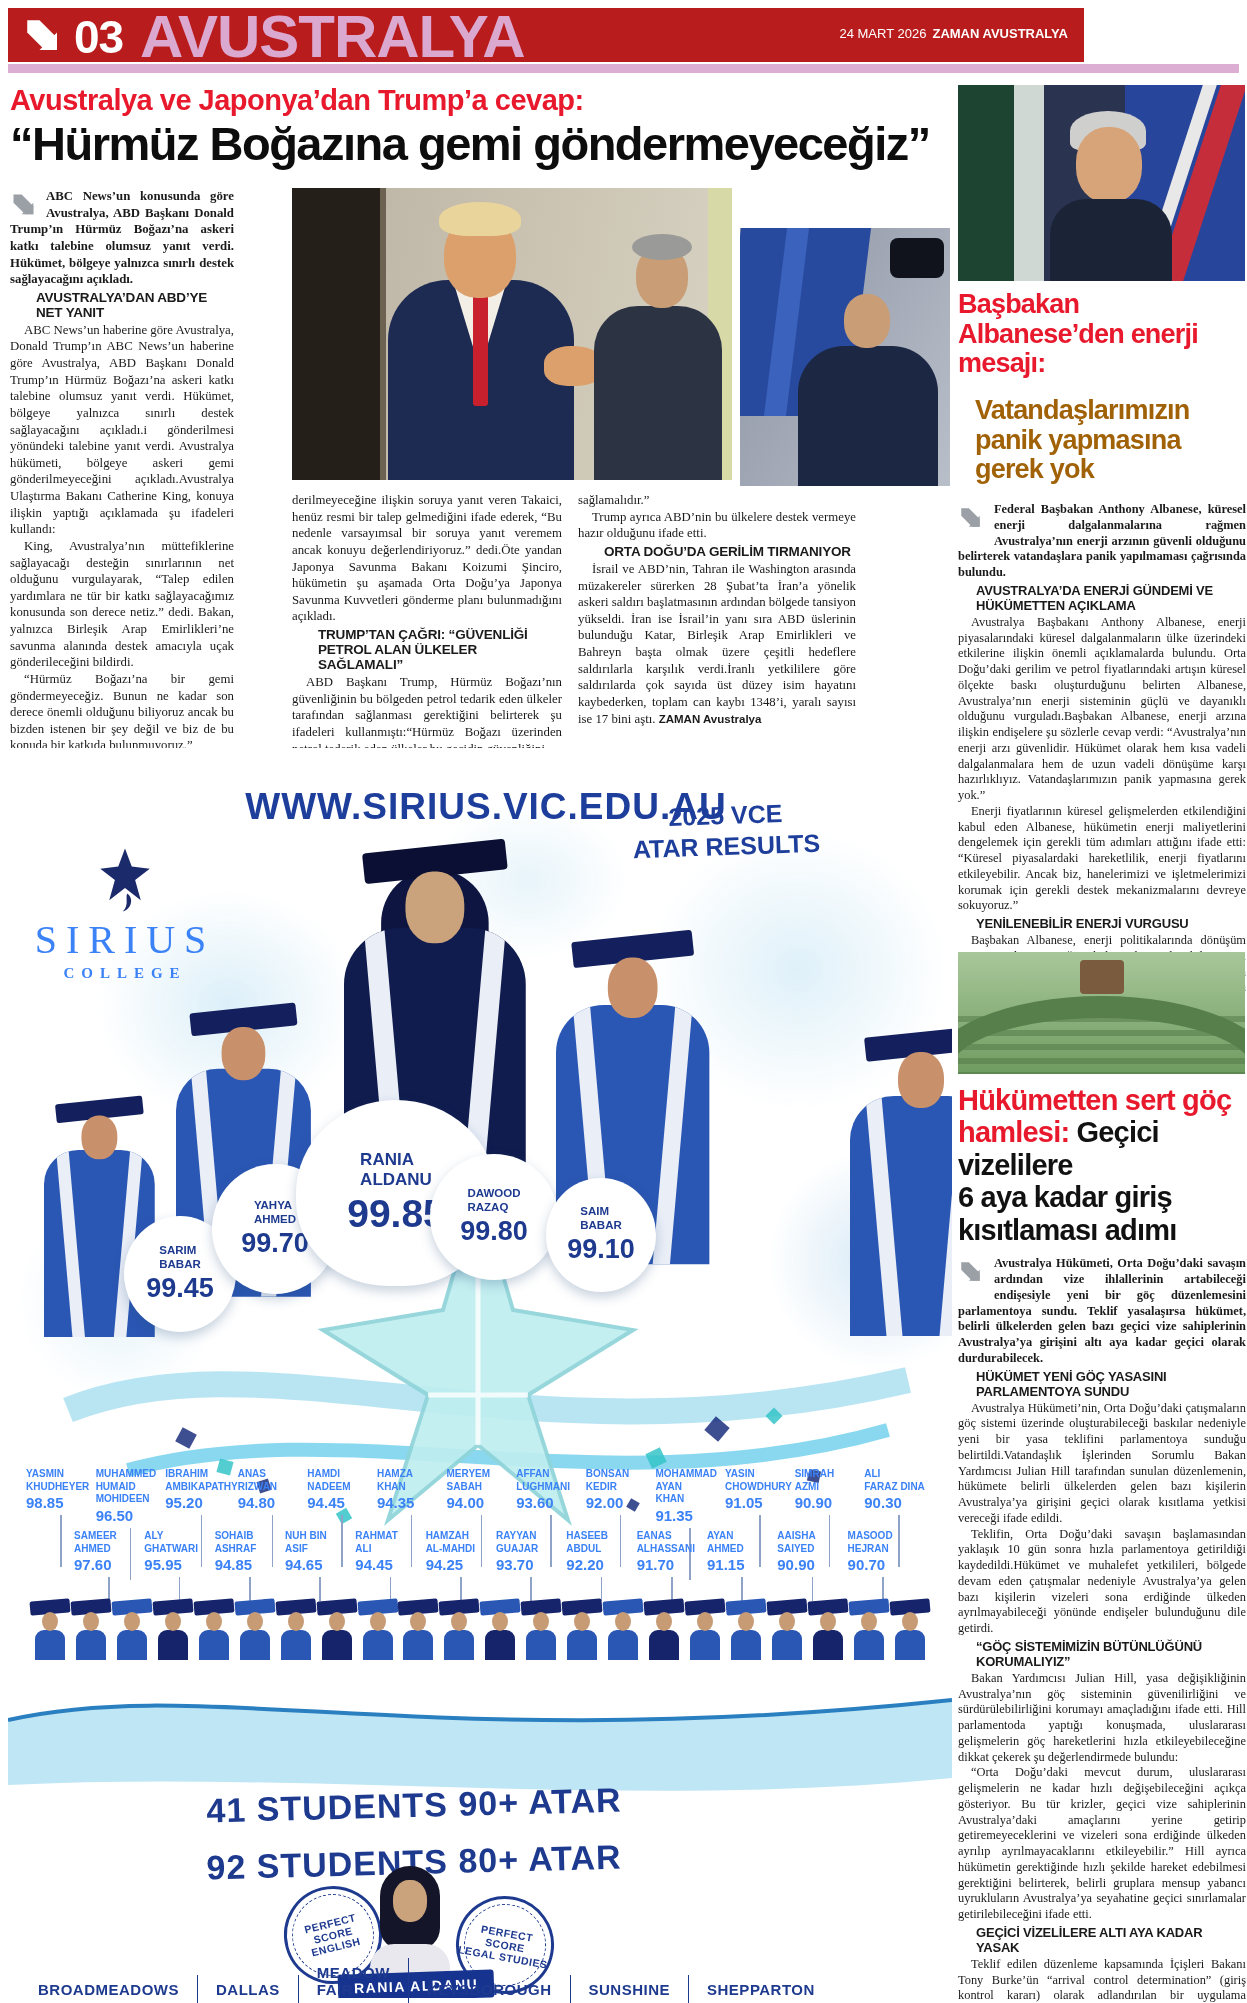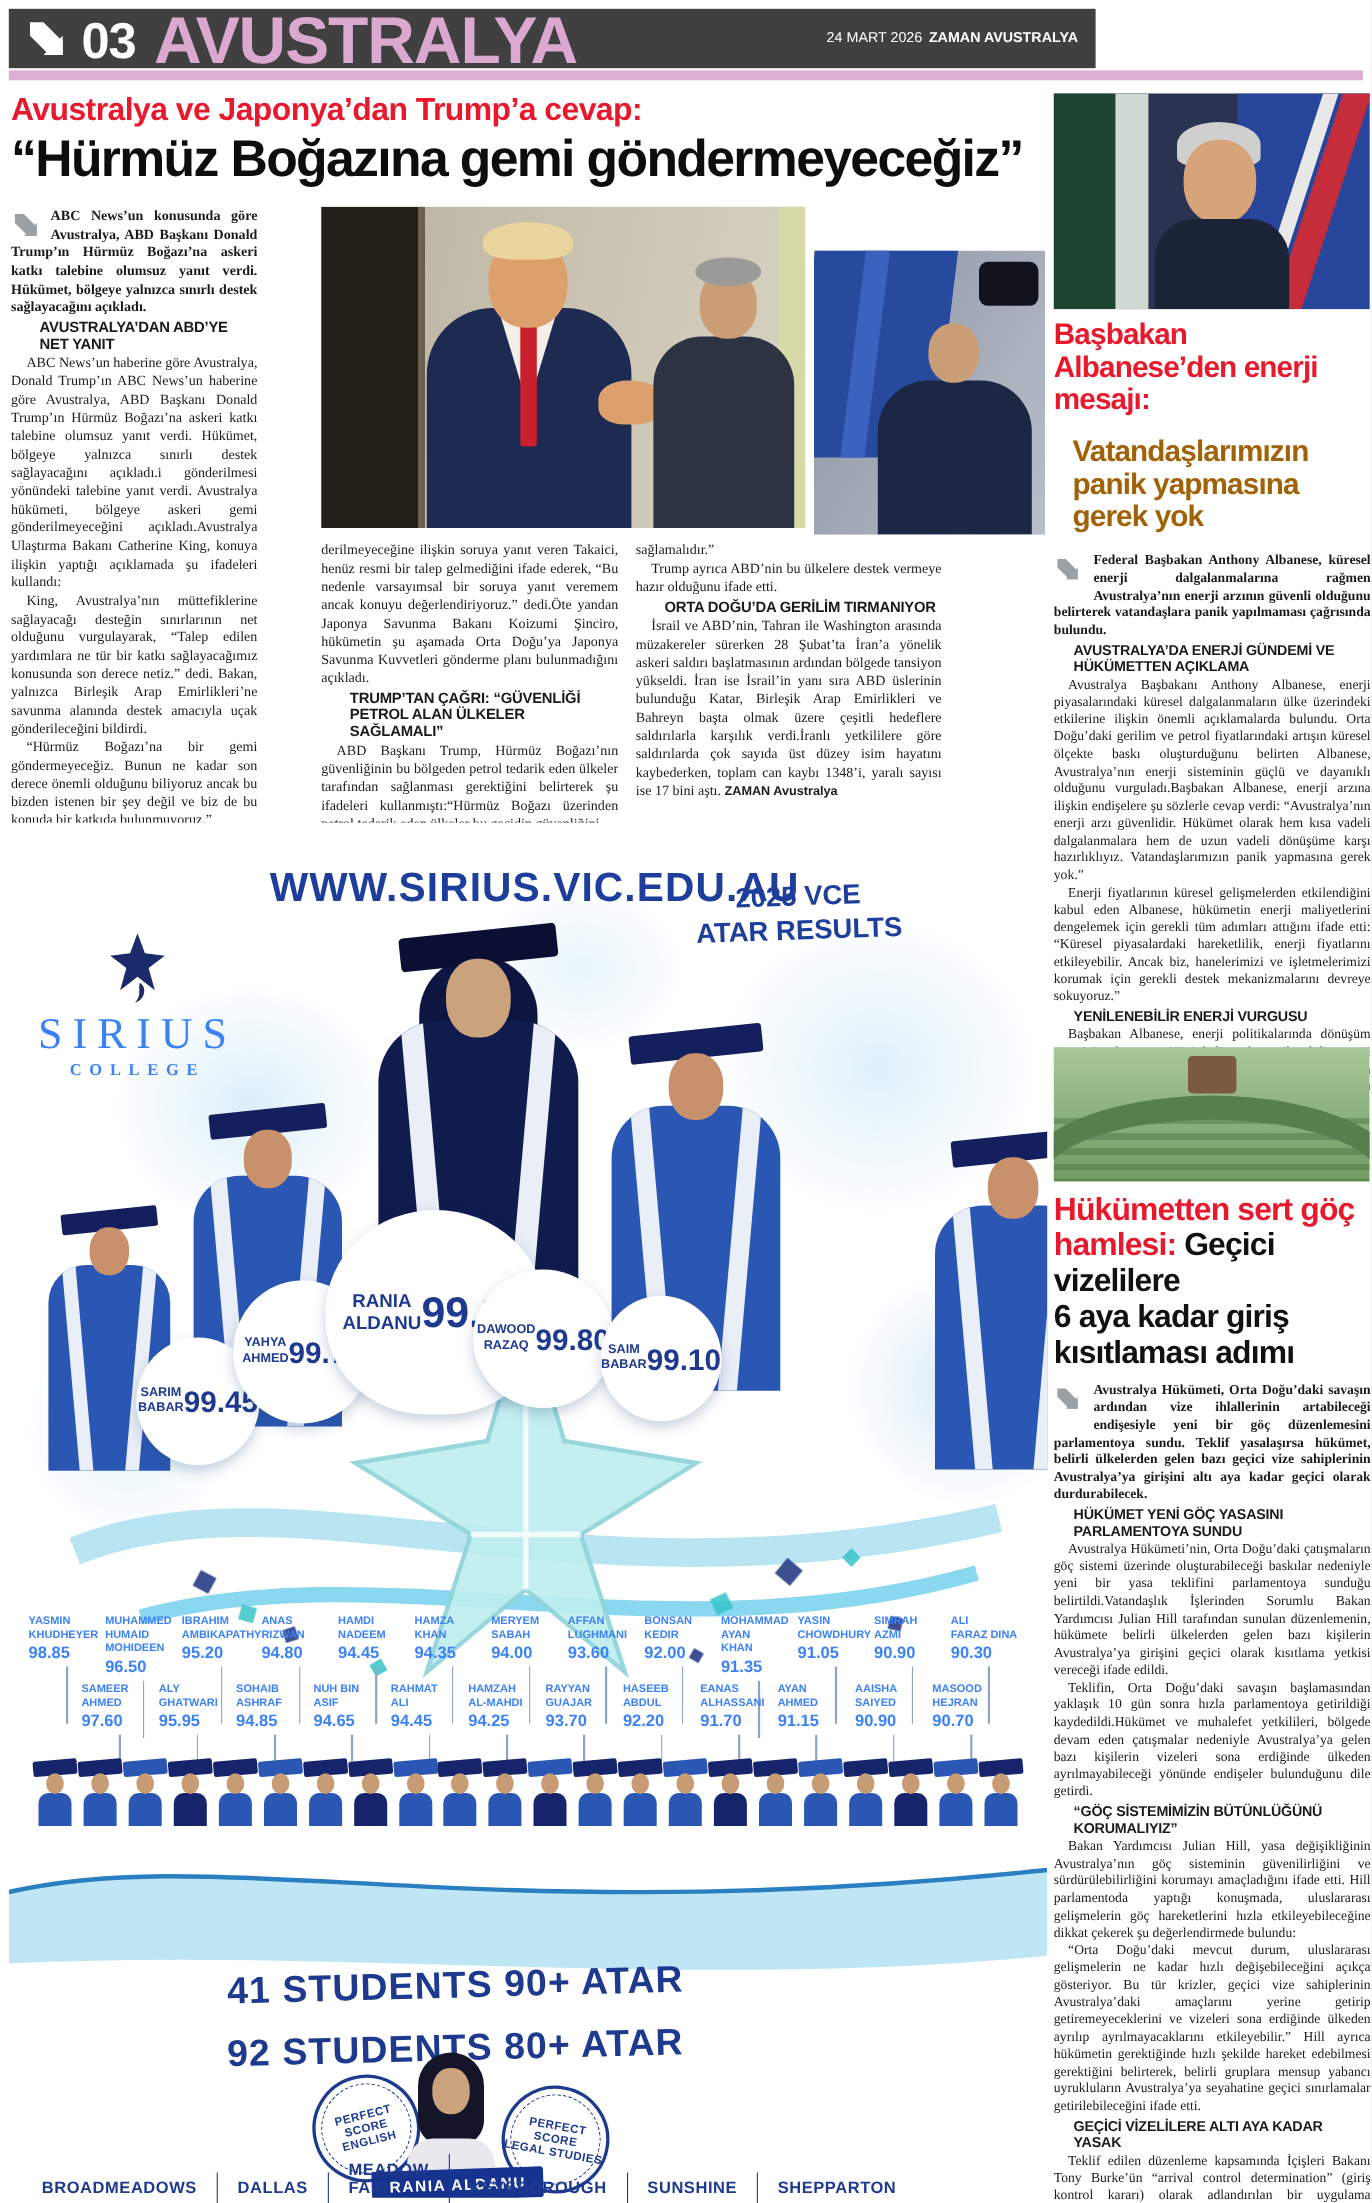--- a/index.html
+++ b/index.html
@@ -1,19 +1,19 @@
 <!DOCTYPE html>
 <html lang="tr"><head>
 <meta charset="utf-8">
 <style>
   html,body{margin:0;padding:0;background:#e9e9e9}
   .page{position:relative;width:1247px;height:2003px;background:#fff;overflow:hidden;
         font-family:"Liberation Serif",serif;color:#1a1a1a}
   
-  .masthead{position:absolute;left:8px;top:8px;width:988px;height:54px;background:#404040}
+  .masthead{position:absolute;left:8px;top:8px;width:1076px;height:54px;background:#b91c1c}
   .masthead-strip{position:absolute;left:8px;top:64px;width:1231px;height:9px;background:#dcaed4}
   .mh-arrow{position:absolute;left:14px;top:7px;width:42px;height:42px}
   .mh-num{position:absolute;left:66px;top:2px;font:900 46px "Liberation Sans",sans-serif;color:#fff;letter-spacing:-1px}
   .mh-section{position:absolute;left:132px;top:-6px;font:900 60px "Liberation Sans",sans-serif;color:#dba9d0;letter-spacing:-1px}
   .mh-date{position:absolute;right:16px;top:18px;font:13px "Liberation Sans",sans-serif;color:#fff}
   .mh-date b{font-weight:900;margin-left:6px}
   
   .kicker{position:absolute;left:10px;top:84px;font:bold 29px "Liberation Sans",sans-serif;color:#e8192c;letter-spacing:-.5px}
   .headline{position:absolute;left:10px;top:116px;width:946px;font:900 47px "Liberation Sans",sans-serif;color:#0d0d0d;letter-spacing:-1.5px}
   .col{position:absolute;font-size:12.8px;line-height:1.3;text-align:justify}
@@ -86,21 +86,21 @@
   .grad .hood{position:absolute;left:50%;top:18px;transform:translateX(-50%);width:84px;height:110px;background:#0d1540;border-radius:42px}
   .grad .cap{position:relative;width:112px;height:24px;background:#14205e;transform:rotate(-6deg);border-radius:3px;margin:0 auto;z-index:2}
   .grad .face{position:relative;width:46px;height:56px;background:#c8916b;border-radius:46%;margin:-4px auto 0;z-index:2}
   .grad .body{position:relative;width:142px;height:240px;background:#2b57b4;border-radius:44px 44px 0 0;margin:-12px auto 0;overflow:hidden;z-index:1}
   .grad .body i{position:absolute;top:0;width:16px;height:100%;background:#e9eef7}
   .grad .body i:first-child{left:26px;transform:skewX(5deg)}
   .grad .body i:last-child{right:26px;transform:skewX(-5deg)}
   .grad.dark .cap{background:#0a0f33}.grad.dark .body{background:#101c4e}.grad.dark .face{background:#caa27b}
   .adsvg{position:absolute;left:0;top:0}
   .bubbles{position:absolute;left:0;top:0;width:944px;height:1228px;pointer-events:none}
-  .bubble{position:absolute;background:#fff;border-radius:50%;display:flex;align-items:center;justify-content:center;text-align:center;box-shadow:0 5px 12px rgba(30,70,120,.25)}
+  .bubble{position:absolute;background:#fff;border-radius:50%;display:flex;flex-direction:column;align-items:center;justify-content:center;box-shadow:0 5px 12px rgba(30,70,120,.25)}
   .bubble:nth-child(1){left:116px;top:446px;width:112px;height:116px}
   .bubble:nth-child(2){left:204px;top:394px;width:126px;height:130px}
   .bubble:nth-child(3){left:288px;top:330px;width:200px;height:186px;border-radius:50% 50% 46% 46%}
   .bubble:nth-child(4){left:422px;top:384px;width:128px;height:126px}
   .bubble:nth-child(5){left:538px;top:408px;width:110px;height:114px}
   .b-name{font:bold 11.5px "Liberation Sans",sans-serif;color:#1e3a8f;white-space:pre-line;line-height:1.2}
   .b-score{font:900 27px "Liberation Sans",sans-serif;color:#1e3a8f;margin-top:2px}
   .bubble:nth-child(3) .b-name{font-size:17px}
   .bubble:nth-child(3) .b-score{font-size:39px}
   .sturow{position:absolute;display:flex;justify-content:space-between}

